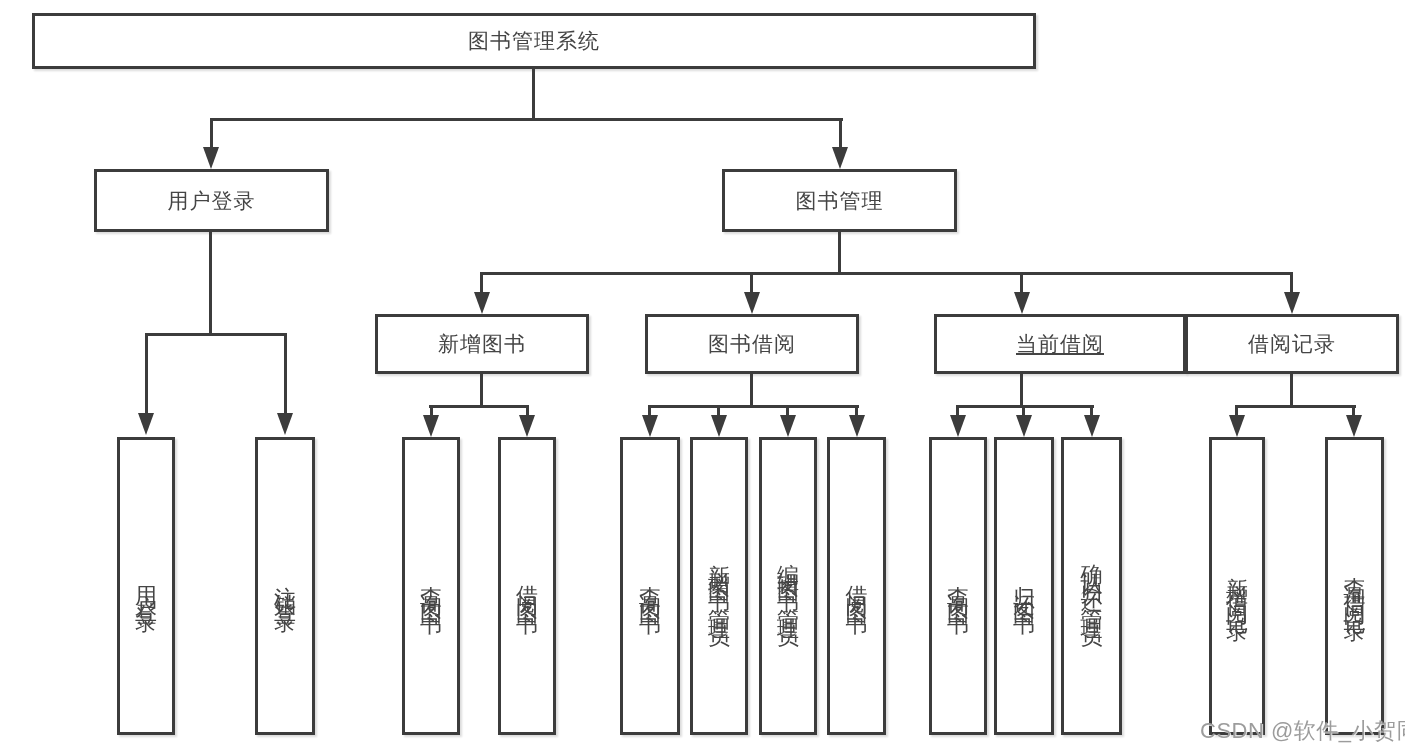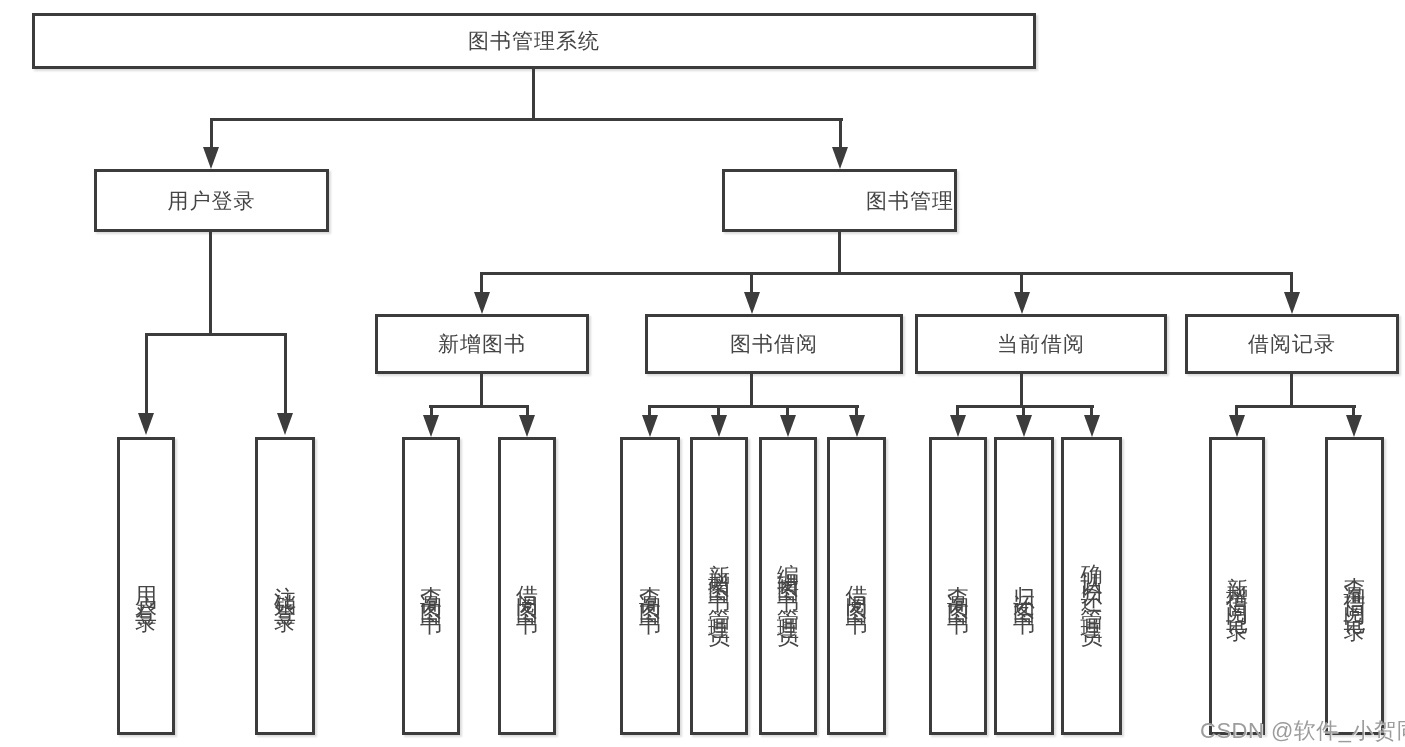--- a/index.html
+++ b/index.html
@@ -71,21 +71,21 @@
   <div class="ln" style="left:520px; top:69px; width:3px; height:51px;"></div>
   <div class="ln" style="left:198px; top:118px; width:633px; height:3px;"></div>
   <div class="ln" style="left:198px; top:118px; width:3px; height:30px;"></div>
   <div class="ln" style="left:827px; top:118px; width:3px; height:30px;"></div>
   <div class="arrow" style="left:191px; top:147px;"></div>
   <div class="arrow" style="left:820px; top:147px;"></div>
 
   <div class="node h" style="left:82px; top:169px; width:235px; height:63px;">
     <span>用户登录</span>
   </div>
-  <div class="node h" style="left:710px; top:169px; width:235px; height:63px;justify-content:flex-end;">
+  <div class="node h" style="left:710px; top:169px; width:235px; height:63px;">
     <span>图书管理</span>
   </div>
 
   <div class="ln" style="left:197px; top:232px; width:3px; height:103px;"></div>
   <div class="ln" style="left:133px; top:333px; width:142px; height:3px;"></div>
   <div class="ln" style="left:133px; top:333px; width:3px; height:80px;"></div>
   <div class="ln" style="left:272px; top:333px; width:3px; height:80px;"></div>
   <div class="arrow" style="left:126px; top:413px;"></div>
   <div class="arrow" style="left:265px; top:413px;"></div>
 
@@ -96,24 +96,24 @@
   <div class="ln" style="left:1008px; top:272px; width:3px; height:20px;"></div>
   <div class="ln" style="left:1278px; top:272px; width:3px; height:20px;"></div>
   <div class="arrow" style="left:462px; top:292px;"></div>
   <div class="arrow" style="left:732px; top:292px;"></div>
   <div class="arrow" style="left:1002px; top:292px;"></div>
   <div class="arrow" style="left:1272px; top:292px;"></div>
 
   <div class="node h" style="left:363px; top:314px; width:214px; height:60px;">
     <span>新增图书</span>
   </div>
-  <div class="node h" style="left:633px; top:314px; width:258px; height:60px;">
+  <div class="node h" style="left:633px; top:314px; width:214px; height:60px;">
     <span>图书借阅</span>
   </div>
-  <div class="node h" style="left:903px; top:314px; width:252px; height:60px;">
+  <div class="node h" style="left:922px; top:314px; width:252px; height:60px;text-decoration:underline;">
     <span>当前借阅</span>
   </div>
   <div class="node h" style="left:1173px; top:314px; width:214px; height:60px;">
     <span>借阅记录</span>
   </div>
 
   <div class="ln" style="left:468px; top:374px; width:3px; height:33px;"></div>
   <div class="ln" style="left:417px; top:405px; width:100px; height:3px;"></div>
   <div class="ln" style="left:418px; top:405px; width:3px; height:12px;"></div>
   <div class="ln" style="left:514px; top:405px; width:3px; height:12px;"></div>

